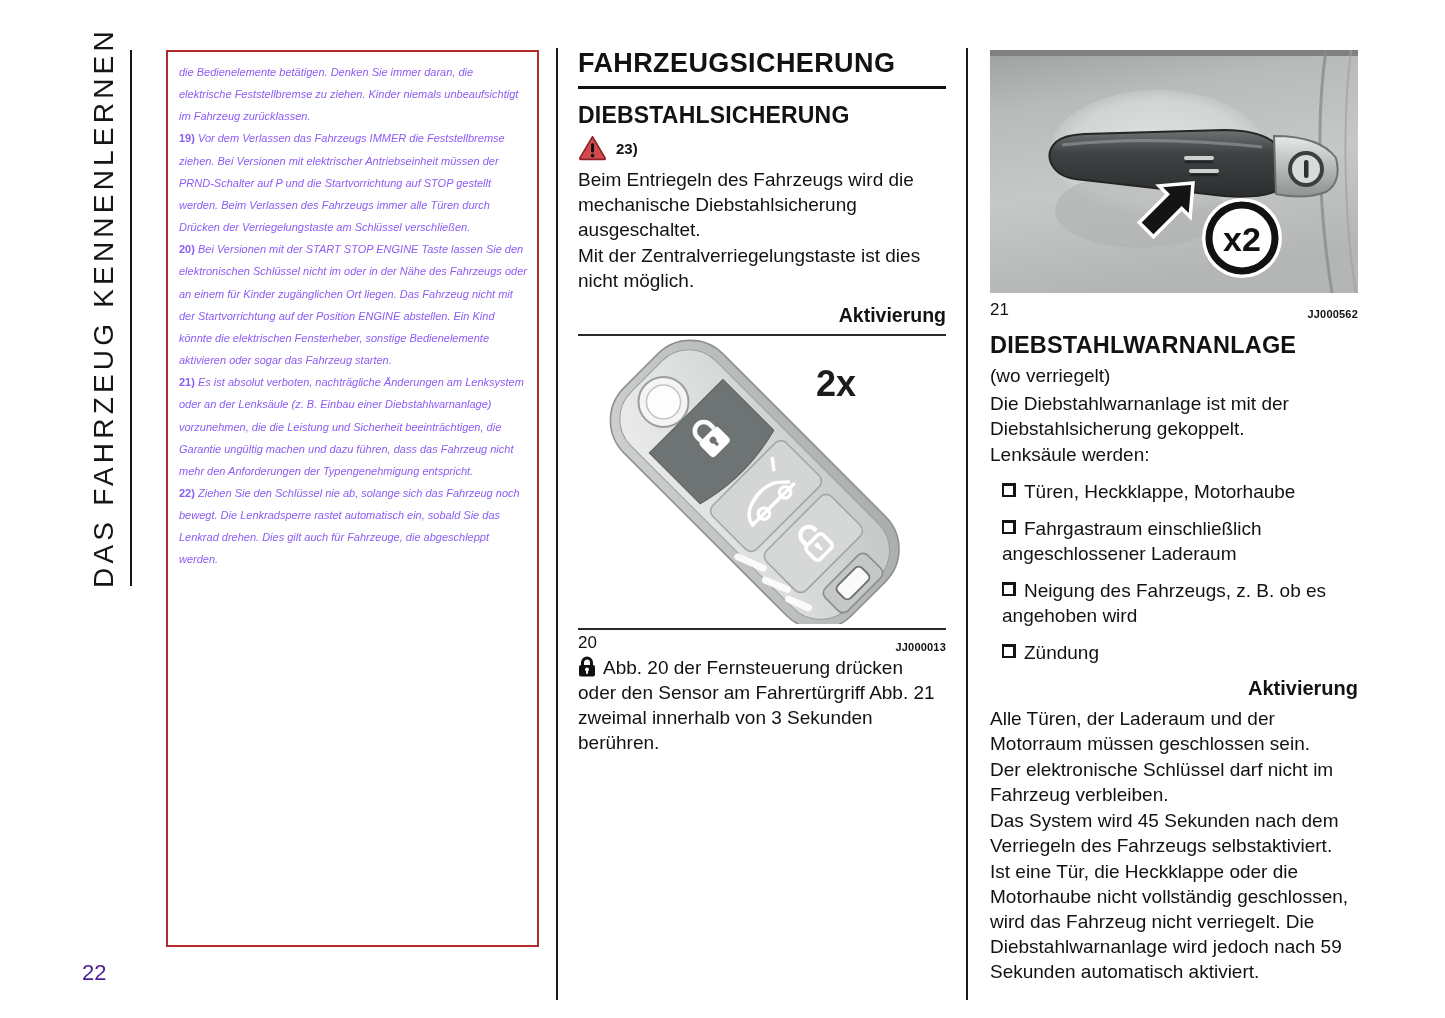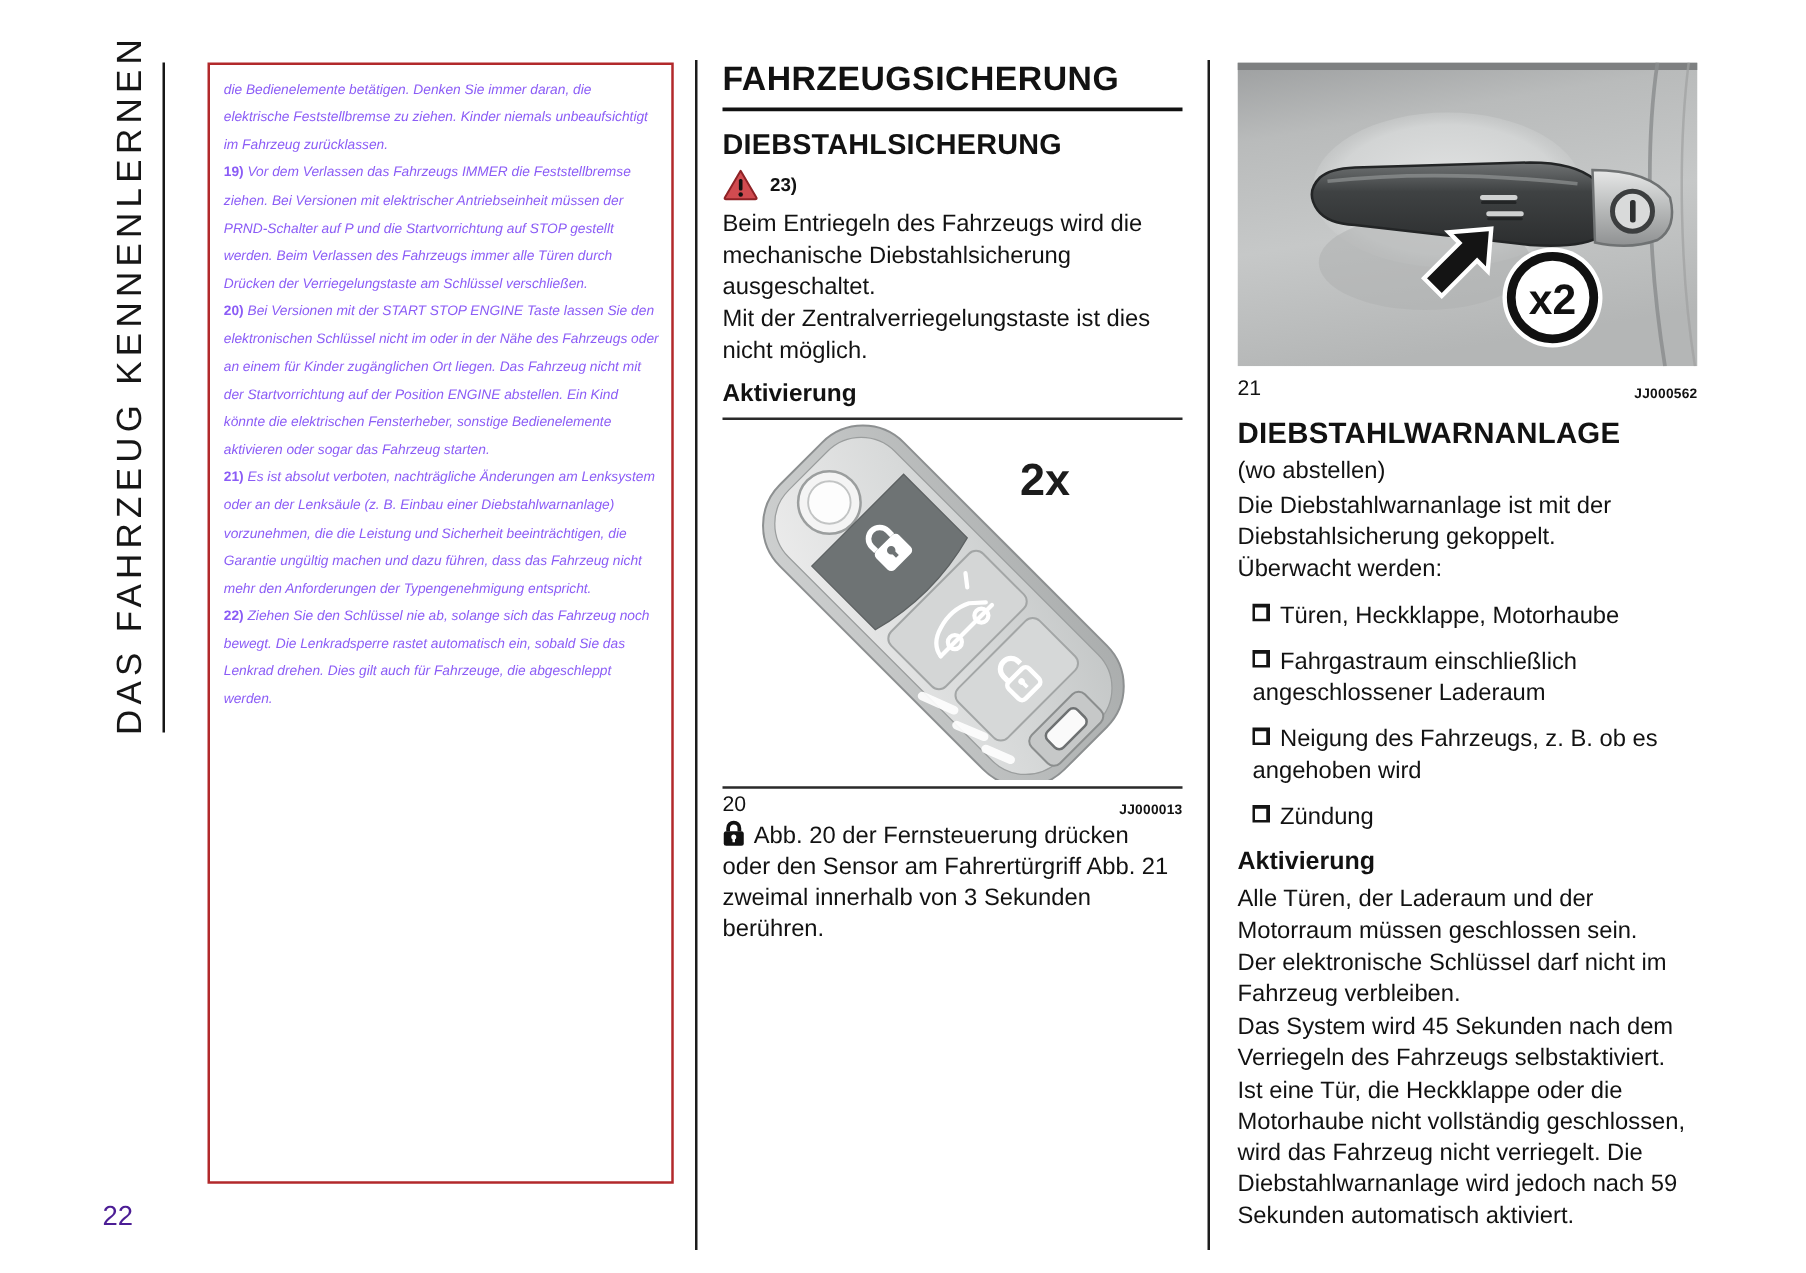--- a/index.html
+++ b/index.html
@@ -35,21 +35,21 @@
   
   .col-mid{position:absolute;left:578px;top:48px;width:368px;}
   .h1{
     font-size:27px;font-weight:bold;letter-spacing:.4px;margin:0 0 0 0;
     padding-bottom:7px;border-bottom:3px solid #111;
   }
   .h2{font-size:23px;font-weight:bold;letter-spacing:.2px;margin:13px 0 6px 0;}
   .warn-ref{display:flex;align-items:center;gap:9px;margin:4px 0 6px 0;}
   .warn-ref .ref{font-size:15px;font-weight:bold;text-align:center;}
   .body-p{font-size:19px;line-height:25px;margin:0 0 1px 0;}
-  .h3{font-size:19.5px;font-weight:bold;margin:11px 0 7px 0;}
+  .h3{font-size:19.5px;font-weight:bold;margin:11px 0 7px 0;text-align:right;}
   .figure{border-top:2px solid #2a2a2a;border-bottom:2px solid #2a2a2a;margin-top:2px;}
   .figcap{display:flex;justify-content:space-between;align-items:flex-end;margin:3px 0 2px 0;}
   .figcap .fignum{font-size:17px;}
   .figcap .figcode{font-size:11px;font-weight:bold;letter-spacing:.2px;}
   .instruction{font-size:19px;line-height:25px;margin-top:1px;}
   .lock-inline{display:inline-block;vertical-align:-3px;margin-right:7px;}
 
   
   .col-right{position:absolute;left:990px;top:50px;width:368px;}
   .col-right .h2{margin:12px 0 4px 0;font-size:23.5px;}
@@ -222,23 +222,23 @@
         <text x="252" y="201" text-anchor="middle" font-family="Liberation Sans, sans-serif" font-size="34" font-weight="bold" fill="#111">x2</text>
       </g>
     </svg>
   </div>
   <div class="figcap">
     <span class="fignum">21</span>
     <span class="figcode">JJ000562</span>
   </div>
 
   <h2 class="h2">DIEBSTAHLWARNANLAGE</h2>
-  <p class="subnote">(wo abstellen)</p>
+  <p class="subnote">(wo verriegelt)</p>
   <p class="body-p">Die Diebstahlwarnanlage ist mit der Diebstahlsicherung gekoppelt.</p>
-  <p class="body-p">Überwacht werden:</p>
+  <p class="body-p">Lenksäule werden:</p>
 
   <ul class="bullets">
     <li><span class="sq"></span><span>Türen, Heckklappe, Motorhaube</span></li>
     <li><span class="sq"></span><span>Fahrgastraum einschließlich angeschlossener Laderaum</span></li>
     <li><span class="sq"></span><span>Neigung des Fahrzeugs, z. B. ob es angehoben wird</span></li>
     <li><span class="sq"></span><span>Zündung</span></li>
   </ul>
 
   <h3 class="h3">Aktivierung</h3>
   <p class="body-p">Alle Türen, der Laderaum und der Motorraum müssen geschlossen sein.</p>

